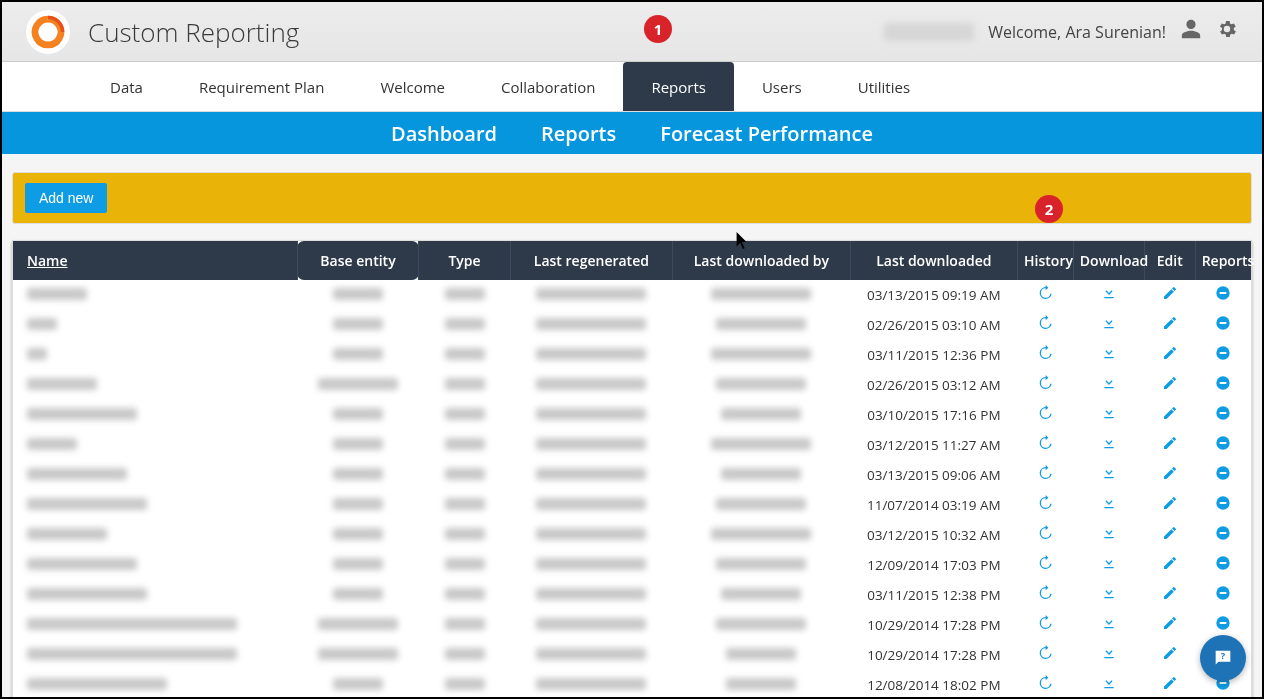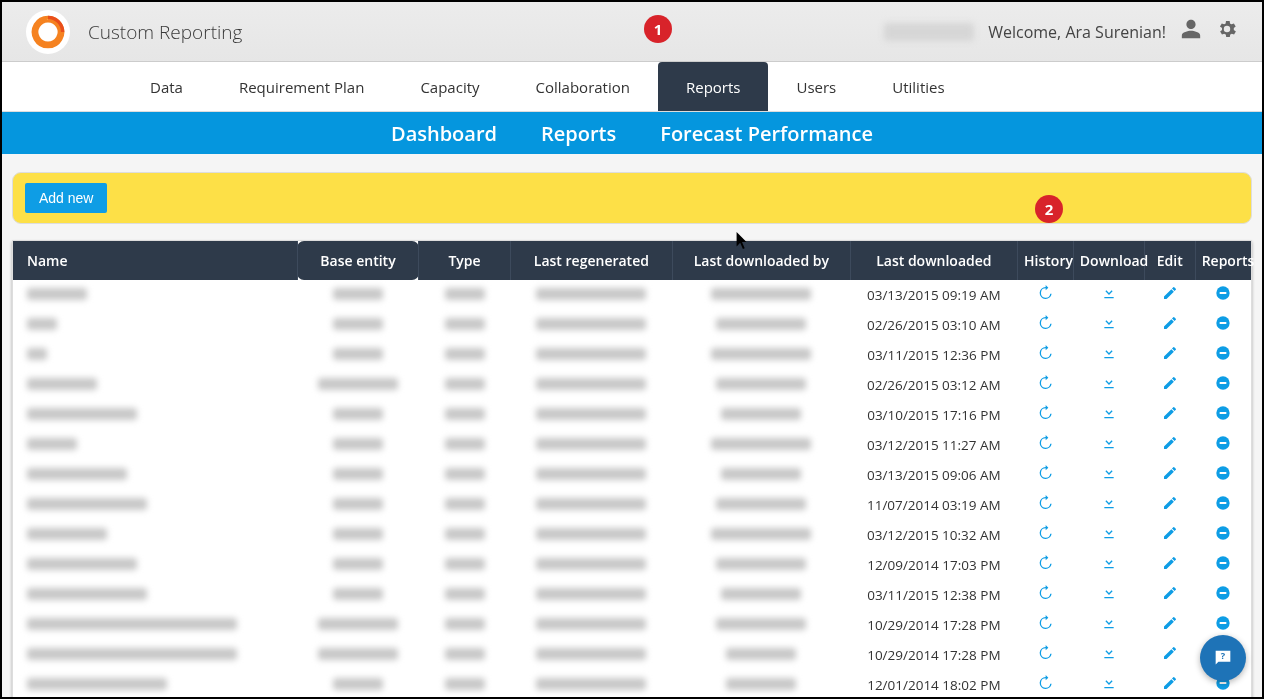--- a/index.html
+++ b/index.html
@@ -1,60 +1,60 @@
 <!DOCTYPE html>
 <html><head>
 <meta charset="utf-8">
 <style>
 * { box-sizing: border-box; margin: 0; padding: 0; }
 body { font-family: -apple-system, "Segoe UI", "Open Sans", sans-serif; background: #f5f5f5; width: 1264px; height: 699px; border: 2px solid #000; overflow: hidden; }
 .header { background: linear-gradient(#ececec,#e6e6e6); height: 60px; display: flex; align-items: center; padding: 0 24px; border-bottom: 1px solid #ccc; position: relative; }
 .logo { width: 44px; height: 44px; border-radius: 50%; background: #fff; display: flex; align-items: center; justify-content: center; margin-right: 18px; }
 .logo svg { width: 36px; height: 36px; }
-.title { font-size: 19px; font-weight: 300; color: #3a3a3a; }
+.title { font-size: 26px; font-weight: 300; color: #3a3a3a; }
 .header-right { margin-left: auto; display: flex; align-items: center; gap: 14px; color: #555; }
 .welcome { font-size: 16px; color: #444; }
 .blur-name { width: 90px; height: 18px; background: #d6d6d6; border-radius: 3px; filter: blur(3px); }
 .header-icon { color: #666; cursor: pointer; }
 .header-icon svg { width: 22px; height: 22px; fill: #666; }
 
 .callout { position: absolute; width: 28px; height: 28px; border-radius: 50%; background: #d8232a; color: #fff; display: flex; align-items: center; justify-content: center; font-weight: 700; font-size: 15px; z-index: 50; }
 #callout-1 { top: 15px; left: 644px; }
 #callout-2 { top: 195px; left: 1035px; }
 
-.navbar { background: #fff; height: 50px; display: flex; align-items: stretch; padding: 0 120px; border-bottom: 1px solid #ddd; }
+.navbar { background: #fff; height: 50px; display: flex; align-items: stretch; padding: 0 80px; border-bottom: 1px solid #ddd; }
 .nav-item { padding: 0 28px; display: flex; align-items: center; font-size: 15px; color: #333; cursor: pointer; font-weight: 400; }
 .nav-item.active { background: #2e3a4a; color: #fff; border-radius: 4px 4px 0 0; }
 
 .subnav { background: #0596de; height: 42px; display: flex; align-items: stretch; justify-content: center; }
 .subnav-item { padding: 0 22px; display: flex; align-items: center; font-size: 20px; color: #fff; cursor: pointer; font-weight: 600; }
 .subnav-item.active { background: #0074c0; }
 
 .content { padding: 18px 10px 0; }
-.toolbar { background: #fde047; border: 1px solid #ddd; border-radius: 9px; padding: 10px 12px; text-decoration: underline; }
+.toolbar { background: #eab308; border: 1px solid #ddd; border-radius: 3px; padding: 10px 12px; text-decoration: underline; }
 .btn-add { background: #0e9de5; color: #fff; border: none; padding: 7px 14px; font-size: 14px; border-radius: 2px; cursor: pointer; }
 
 .table-wrap { margin-top: 16px; background: #fff; border: 1px solid #ddd; box-shadow: 0 2px 3px rgba(0,0,0,0.3); }
 table { width: 100%; border-collapse: collapse; table-layout: fixed; }
 thead th { background: #2e3a4a; color: #fff; font-weight: 600; font-size: 14px; padding: 10px 6px; text-align: center; border-right: 1px solid #3d4a5c; }
 thead th:last-child { border-right: none; }
 tbody td { padding: 5px 8px; font-size: 13.5px; color: #333; text-align: center; border-bottom: 0; vertical-align: middle; height: 28px; }
 tbody tr { }
 .blur-cell { display: inline-block; height: 12px; background: #c8c8c8; border-radius: 3px; filter: blur(3px); }
 .action-icon { color: #0e9de5; cursor: pointer; display: inline-flex; justify-content: center; align-items: center; }
 .action-icon svg { width: 16px; height: 16px; fill: #0e9de5; }
 
 .cursor { position: absolute; top: 232px; left: 735px; z-index: 60; }
 .cursor svg { width: 14px; height: 18px; fill: #000; }
 
 .help-bubble { position: absolute; right: 18px; bottom: 18px; width: 46px; height: 46px; border-radius: 50%; background: #1e73b7; display: flex; align-items: center; justify-content: center; cursor: pointer; box-shadow: 0 2px 6px rgba(0,0,0,0.3); z-index: 40; }
 .help-bubble svg { width: 22px; height: 22px; fill: #fff; }
 
 
-.col-name { width: 280px; text-align: left; padding-left: 14px;}
+.col-name { width: 280px; text-align: left; padding-left: 14px; text-decoration: underline;}
 .col-entity { width: 120px; border-radius: 7px; }
 .col-type { width: 90px; }
 .col-regen { width: 160px; margin-left: 8px; }
 .col-regenby { width: 175px; }
 .col-dl { width: 165px; }
 .col-hist { width: 55px; }
 .col-down { width: 70px; }
 .col-edit { width: 50px; }
 .col-del { width: 55px; }
 
@@ -81,21 +81,21 @@
           <path d="M19.4 13a7.5 7.5 0 0 0 0-2l2.1-1.6-2-3.5-2.5 1a7.4 7.4 0 0 0-1.7-1l-.4-2.7h-4l-.4 2.7a7.4 7.4 0 0 0-1.7 1l-2.5-1-2 3.5L6.6 11a7.5 7.5 0 0 0 0 2l-2.1 1.6 2 3.5 2.5-1a7.4 7.4 0 0 0 1.7 1l.4 2.7h4l.4-2.7a7.4 7.4 0 0 0 1.7-1l2.5 1 2-3.5zm-7.4 2.5A3.5 3.5 0 1 1 15.5 12 3.5 3.5 0 0 1 12 15.5z"></path>
         </svg></div>
   </div>
 </div>
 
 <div class="callout" id="callout-1">1</div>
 
 <div class="navbar" id="navbar">
     <div class="nav-item">Data</div>
     <div class="nav-item">Requirement Plan</div>
-    <div class="nav-item">Capacity</div>
+    <div class="nav-item">Welcome</div>
     <div class="nav-item">Collaboration</div>
     <div class="nav-item active">Reports</div>
     <div class="nav-item">Users</div>
     <div class="nav-item">Utilities</div>
   </div>
 
 <div class="subnav" id="subnav">
     <div class="subnav-item">Dashboard</div>
     <div class="subnav-item">Reports</div>
     <div class="subnav-item">Forecast Performance</div>
@@ -499,21 +499,21 @@
                   <rect x="7" y="10.5" width="10" height="3" fill="#fff"></rect>
                 </svg>
               </span></td>
           </tr>
           <tr>
             <td class="col-name"><span class="blur-cell" style="width:140px"></span></td>
             <td class="col-entity"><span class="blur-cell" style="width:50px"></span></td>
             <td class="col-type"><span class="blur-cell" style="width:40px"></span></td>
             <td class="col-regen"><span class="blur-cell" style="width:110px"></span></td>
             <td class="col-regenby"><span class="blur-cell" style="width:70px"></span></td>
-            <td class="col-dl">12/01/2014 18:02 PM</td>
+            <td class="col-dl">12/08/2014 18:02 PM</td>
             <td class="col-hist"><span class="action-icon">
                 <svg viewBox="0 0 24 24">
                   <path d="M13 3a9 9 0 1 0 8.94 10H19.9A7 7 0 1 1 13 5v3l4-4-4-4z"></path>
                 </svg>
               </span></td>
             <td class="col-down"><span class="action-icon">
                 <svg viewBox="0 0 24 24">
                   <path d="M5 20h14v-2H5zM12 2v10l4-4 1.4 1.4L12 15 6.6 9.4 8 8l4 4V2z"></path>
                 </svg>
               </span></td>

